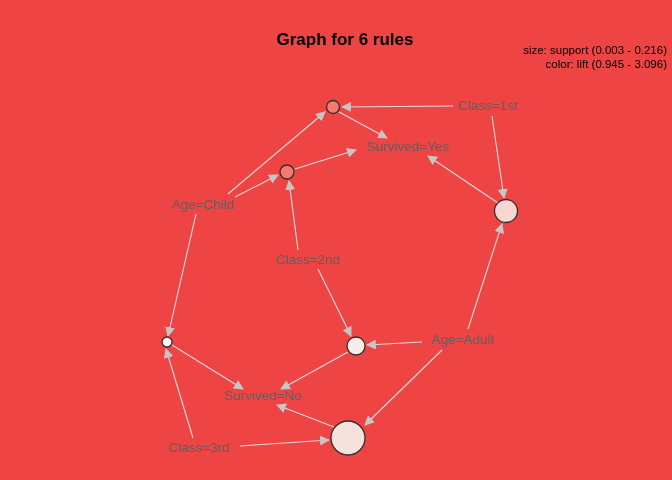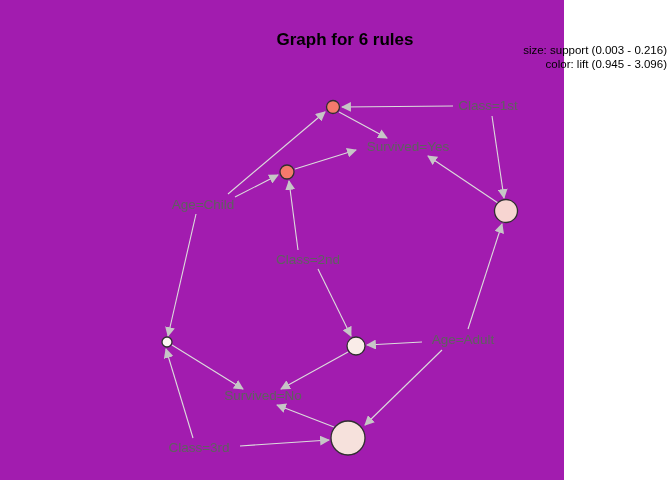--- a/index.html
+++ b/index.html
@@ -6,23 +6,23 @@
     margin: 0;
     padding: 0;
     background: #ffffff;
     width: 672px;
     height: 480px;
     overflow: hidden;
     font-family: "Liberation Sans", sans-serif;
   }
   #plot-wrap {
     position: relative;
-    width: 564px;
+    width: 672px;
     height: 480px;
-    background: #a21caf;
+    background: #ef4444;
   }
   svg text { user-select: none; }
   .plot-title {
     font-family: "Liberation Sans", sans-serif;
     font-weight: bold;
     font-size: 17px;
   }
   .legend-text {
     font-family: "Liberation Sans", sans-serif;
     font-size: 11.5px;

